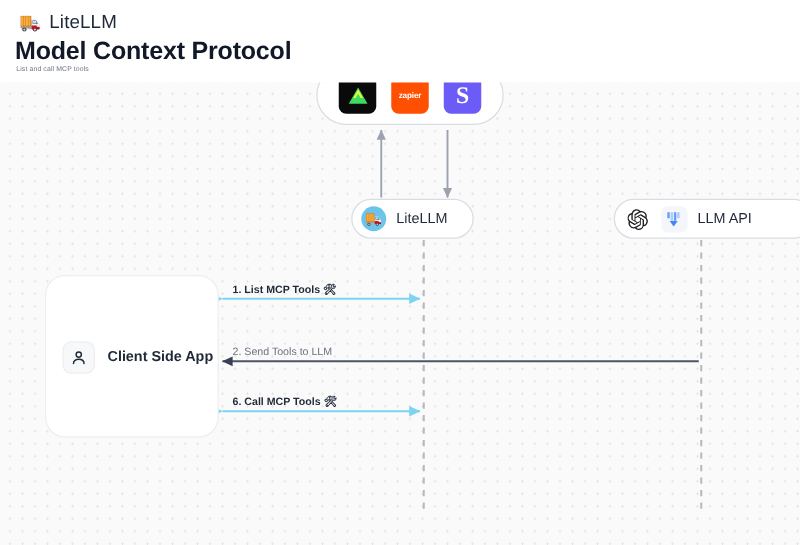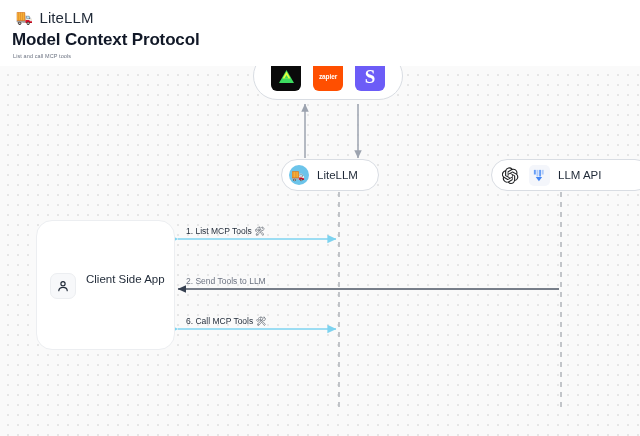--- a/index.html
+++ b/index.html
@@ -41,21 +41,21 @@
   .brand-name {
     font-size: 15px;
     color: #1f2937;
     letter-spacing: .1px;
   }
 
   .page-title {
     position: absolute;
     left: 12px;
     top: 30px;
-    font-size: 17px;
+    font-size: 20px;
     font-weight: 700;
     color: #111827;
     letter-spacing: -.15px;
   }
   .page-subtitle {
     position: absolute;
     left: 13px;
     top: 53px;
     font-size: 5.5px;
     color: #6b7280;
@@ -192,22 +192,23 @@
     background: #ffffff;
     border: 1px solid #eceef1;
     border-radius: 16px;
     box-sizing: border-box;
   }
   .client-inner {
     position: absolute;
     left: 13px;
     top: 52px;
     display: flex;
-    align-items: flex-start;
+    align-items: center;
     gap: 10px;
+    font-weight: bold;
   }
   .client-avatar {
     width: 26px;
     height: 26px;
     border-radius: 7px;
     background: #f7f8fa;
     border: 1px solid #eceef1;
     display: flex;
     align-items: center;
     justify-content: center;
@@ -215,21 +216,21 @@
   }
   .client-label {
     font-size: 11.5px;
     color: #1f2937;
   }
 
   
   .arrow-label {
     position: absolute;
     font-size: 8.5px;
-    font-weight: 400;
+    font-weight: 700;
     color: #1f2937;
     white-space: nowrap;
   }
   .arrow-label.muted {
     font-weight: 400;
     color: #6b7280;
   }
   .lbl-emoji { font-size: 8.5px; }
 </style>
 </head>

